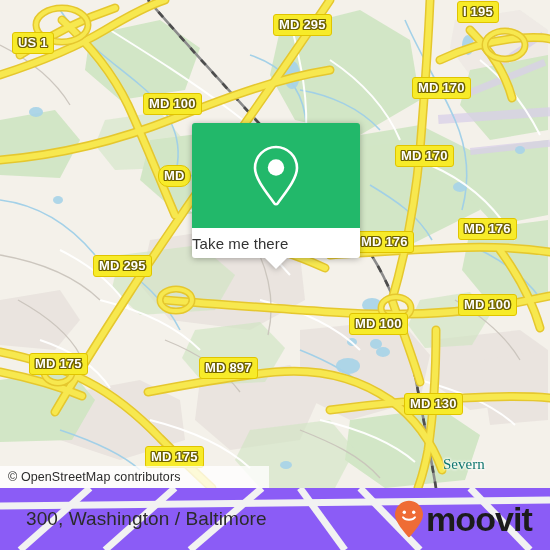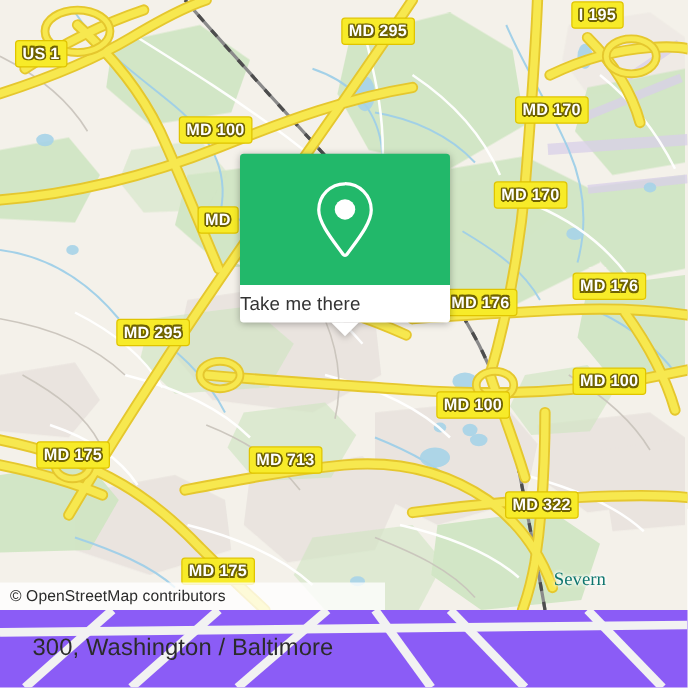--- a/index.html
+++ b/index.html
@@ -27,21 +27,21 @@
     overflow: hidden;
     background: #f2efe9;
   }
   #map svg { display:block; }
 
   
   #attribution {
     position: absolute;
     left: 0;
     top: 466px;
-    width: 308px;
+    width: 269px;
     height: 22px;
     background: rgba(255,255,255,0.78);
     display: flex;
     align-items: center;
     z-index: 40;
   }
   #attribution .attr-text {
     font-size: 12.5px;
     color: #2b2b2b;
     padding-left: 8px;
@@ -342,29 +342,29 @@
           <ellipse cx="396" cy="308" rx="15" ry="11"></ellipse>
         </g>
       </g>
     </svg>
 
     <div class="shield" style="left: 273px; top: 14px;">MD 295</div>
       <div class="shield" style="left: 457px; top: 1px;">I 195</div>
       <div class="shield" style="left: 412px; top: 77px;">MD 170</div>
       <div class="shield" style="left: 143px; top: 93px;">MD 100</div>
       <div class="shield" style="left: 395px; top: 145px;">MD 170</div>
-      <div class="shield" style="left: 158px; top: 165px;">MD</div>
+      <div class="shield" style="left: 158px; top: 165px; border-radius: 10px;">MD</div>
       <div class="shield" style="left: 458px; top: 218px;">MD 176</div>
       <div class="shield" style="left: 355px; top: 231px;">MD 176</div>
       <div class="shield" style="left: 93px; top: 255px;">MD 295</div>
       <div class="shield" style="left: 458px; top: 294px;">MD 100</div>
       <div class="shield" style="left: 349px; top: 313px;">MD 100</div>
       <div class="shield" style="left: 29px; top: 353px;">MD 175</div>
-      <div class="shield" style="left: 199px; top: 357px;">MD 713</div>
-      <div class="shield" style="left: 404px; top: 393px;">MD 322</div>
+      <div class="shield" style="left: 199px; top: 357px;">MD 897</div>
+      <div class="shield" style="left: 404px; top: 393px;">MD 130</div>
       <div class="shield" style="left: 145px; top: 446px;">MD 175</div>
       <div class="shield" style="left: 12px; top: 32px;">US 1</div>
 
     <div class="place-label" style="left: 443px; top: 456px;">Severn</div>
 
     <div id="attribution">
       <span class="attr-text">© OpenStreetMap contributors</span>
     </div>
 
     <div id="popup">
@@ -391,16 +391,25 @@
         <path d="M190,62 L262,0"></path>
         <path d="M300,0 L345,62"></path>
         <path d="M360,0 L420,62"></path>
         <path d="M470,0 L530,62"></path>
         <path d="M0,18 L550,12"></path>
       </g>
     </svg>
 
     <div id="footer-title">300, Washington / Baltimore</div>
 
+    <div id="brand">
+      <svg width="30" height="38" viewBox="0 0 30 38">
+        <path d="M15 0.8 C7.3 0.8 1 7.1 1 14.8 C1 22.3 10.8 32.5 13.9 36.6 C14.45 37.3 15.55 37.3 16.1 36.6 C19.2 32.5 29 22.3 29 14.8 C29 7.1 22.7 0.8 15 0.8 Z" fill="#ef6c35"></path>
+        <circle cx="10.3" cy="12.2" r="1.7" fill="#ffffff"></circle>
+        <circle cx="19.7" cy="12.2" r="1.7" fill="#ffffff"></circle>
+        <path d="M9 17.2 C11.2 20.6 18.8 20.6 21 17.2" stroke="#ffffff" stroke-width="1.9" fill="none" stroke-linecap="round"></path>
+      </svg>
+      <span id="brand-wordmark">moovit</span>
+    </div>
 
   </div>
 
 </div>
 
 </body></html>

